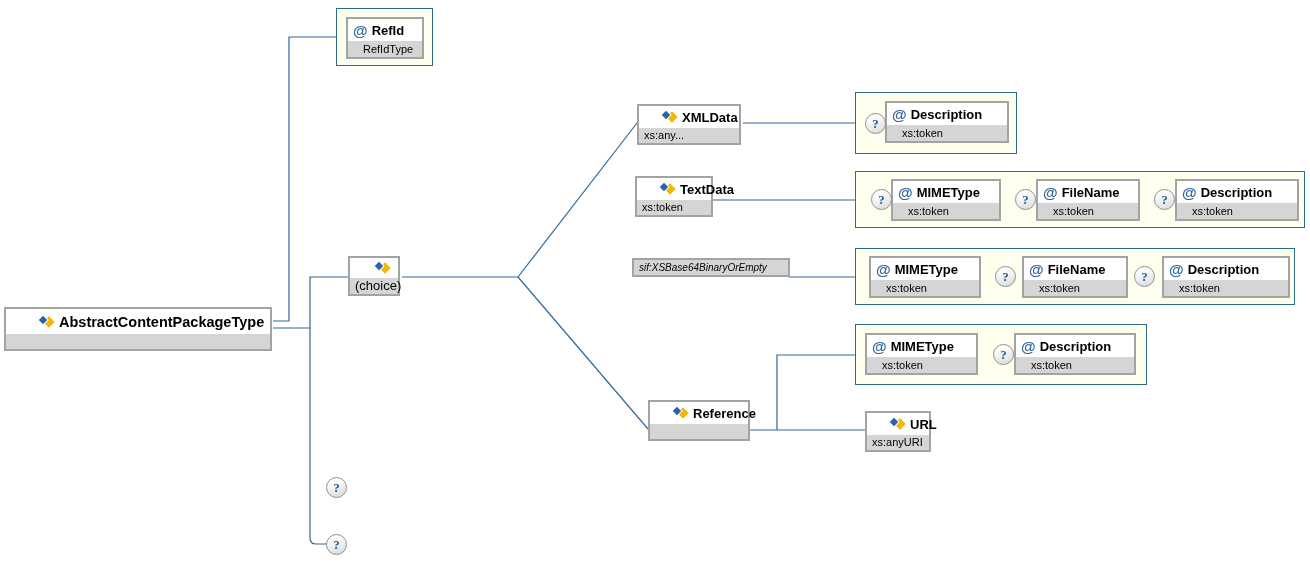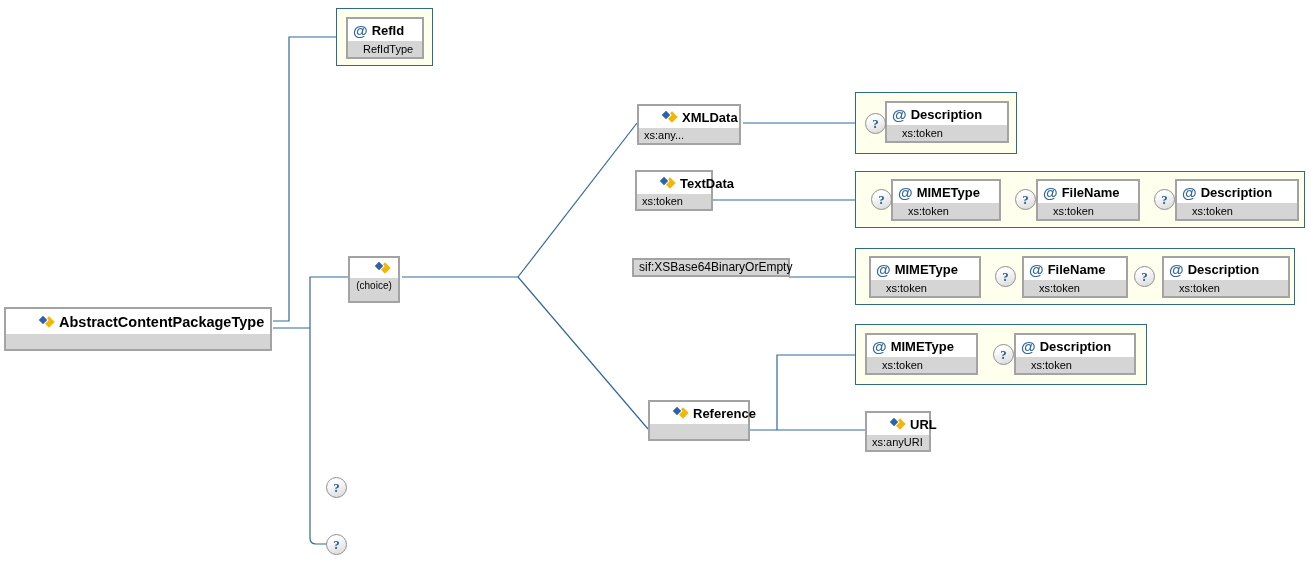--- a/index.html
+++ b/index.html
@@ -10,22 +10,22 @@
 
   .ebox,.abox{position:absolute;border:2px solid #a3a3a3;background:#fff;}
   .t{display:flex;align-items:center;gap:5px;background:#fff;padding:0 6px;
      white-space:nowrap;color:#000;}
   .ebox .t{height:22px;font-weight:bold;font-size:13px;margin-left:16px;}
   .ebox .d{background:var(--row,#d5d5d5);font-size:11px;height:15px;line-height:15px;
            padding:0 5px;white-space:nowrap;min-height:15px;}
   .ebox.root .t{height:25px;font-size:14.5px;padding:0 16px;}
   .ebox.root .d{height:13px;}
   .ebox.choice .t{height:20px;justify-content:center;}
-  .ebox.choice .d{font-size:10px;height:23px;line-height:16px;text-align:center;}
-  .ebox.small .d{font-size:12px;}
+  .ebox.choice .d{font-size:13px;height:16px;line-height:16px;text-align:center;}
+  .ebox.small .d{font-size:10px;font-style:italic;}
   .ebox.ref .d{height:13px;}
 
   .abox .t{height:22px;font-size:13px;font-weight:bold;gap:4px;padding:0 5px;}
   .abox .d{background:var(--row,#d5d5d5);font-size:11px;height:16px;line-height:16px;
            padding:0 15px;white-space:nowrap;}
   .at{color:var(--at,#336699);font-size:15px;font-weight:bold;line-height:1;}
 
   .group{position:absolute;background:var(--gbg,#ffffee);border:1px solid var(--gbd,#2e6b85);}
 
   .opt{position:absolute;width:19px;height:19px;border-radius:50%;
@@ -96,21 +96,21 @@
     <div class="opt" style="left:9px;top:20px">?</div>
     <div class="abox" style="left:29px;top:8px;width:120px">
       <div class="t">
           <span class="at">@</span>
           <span>Description</span>
         </div>
       <div class="d">xs:token</div>
     </div>
   </div>
 
-  <div class="ebox" style="left:635px;top:170px;width:74px">
+  <div class="ebox" style="left:635px;top:176px;width:74px">
     <div class="t">
         <span class="ce-icon"></span>
         <span>TextData</span>
       </div>
     <div class="d">xs:token</div>
   </div>
 
   <div class="group" style="left:855px;top:171px;width:448px;height:55px">
     <div class="opt" style="left:15px;top:17px">?</div>
     <div class="abox" style="left:35px;top:7px;width:106px">

